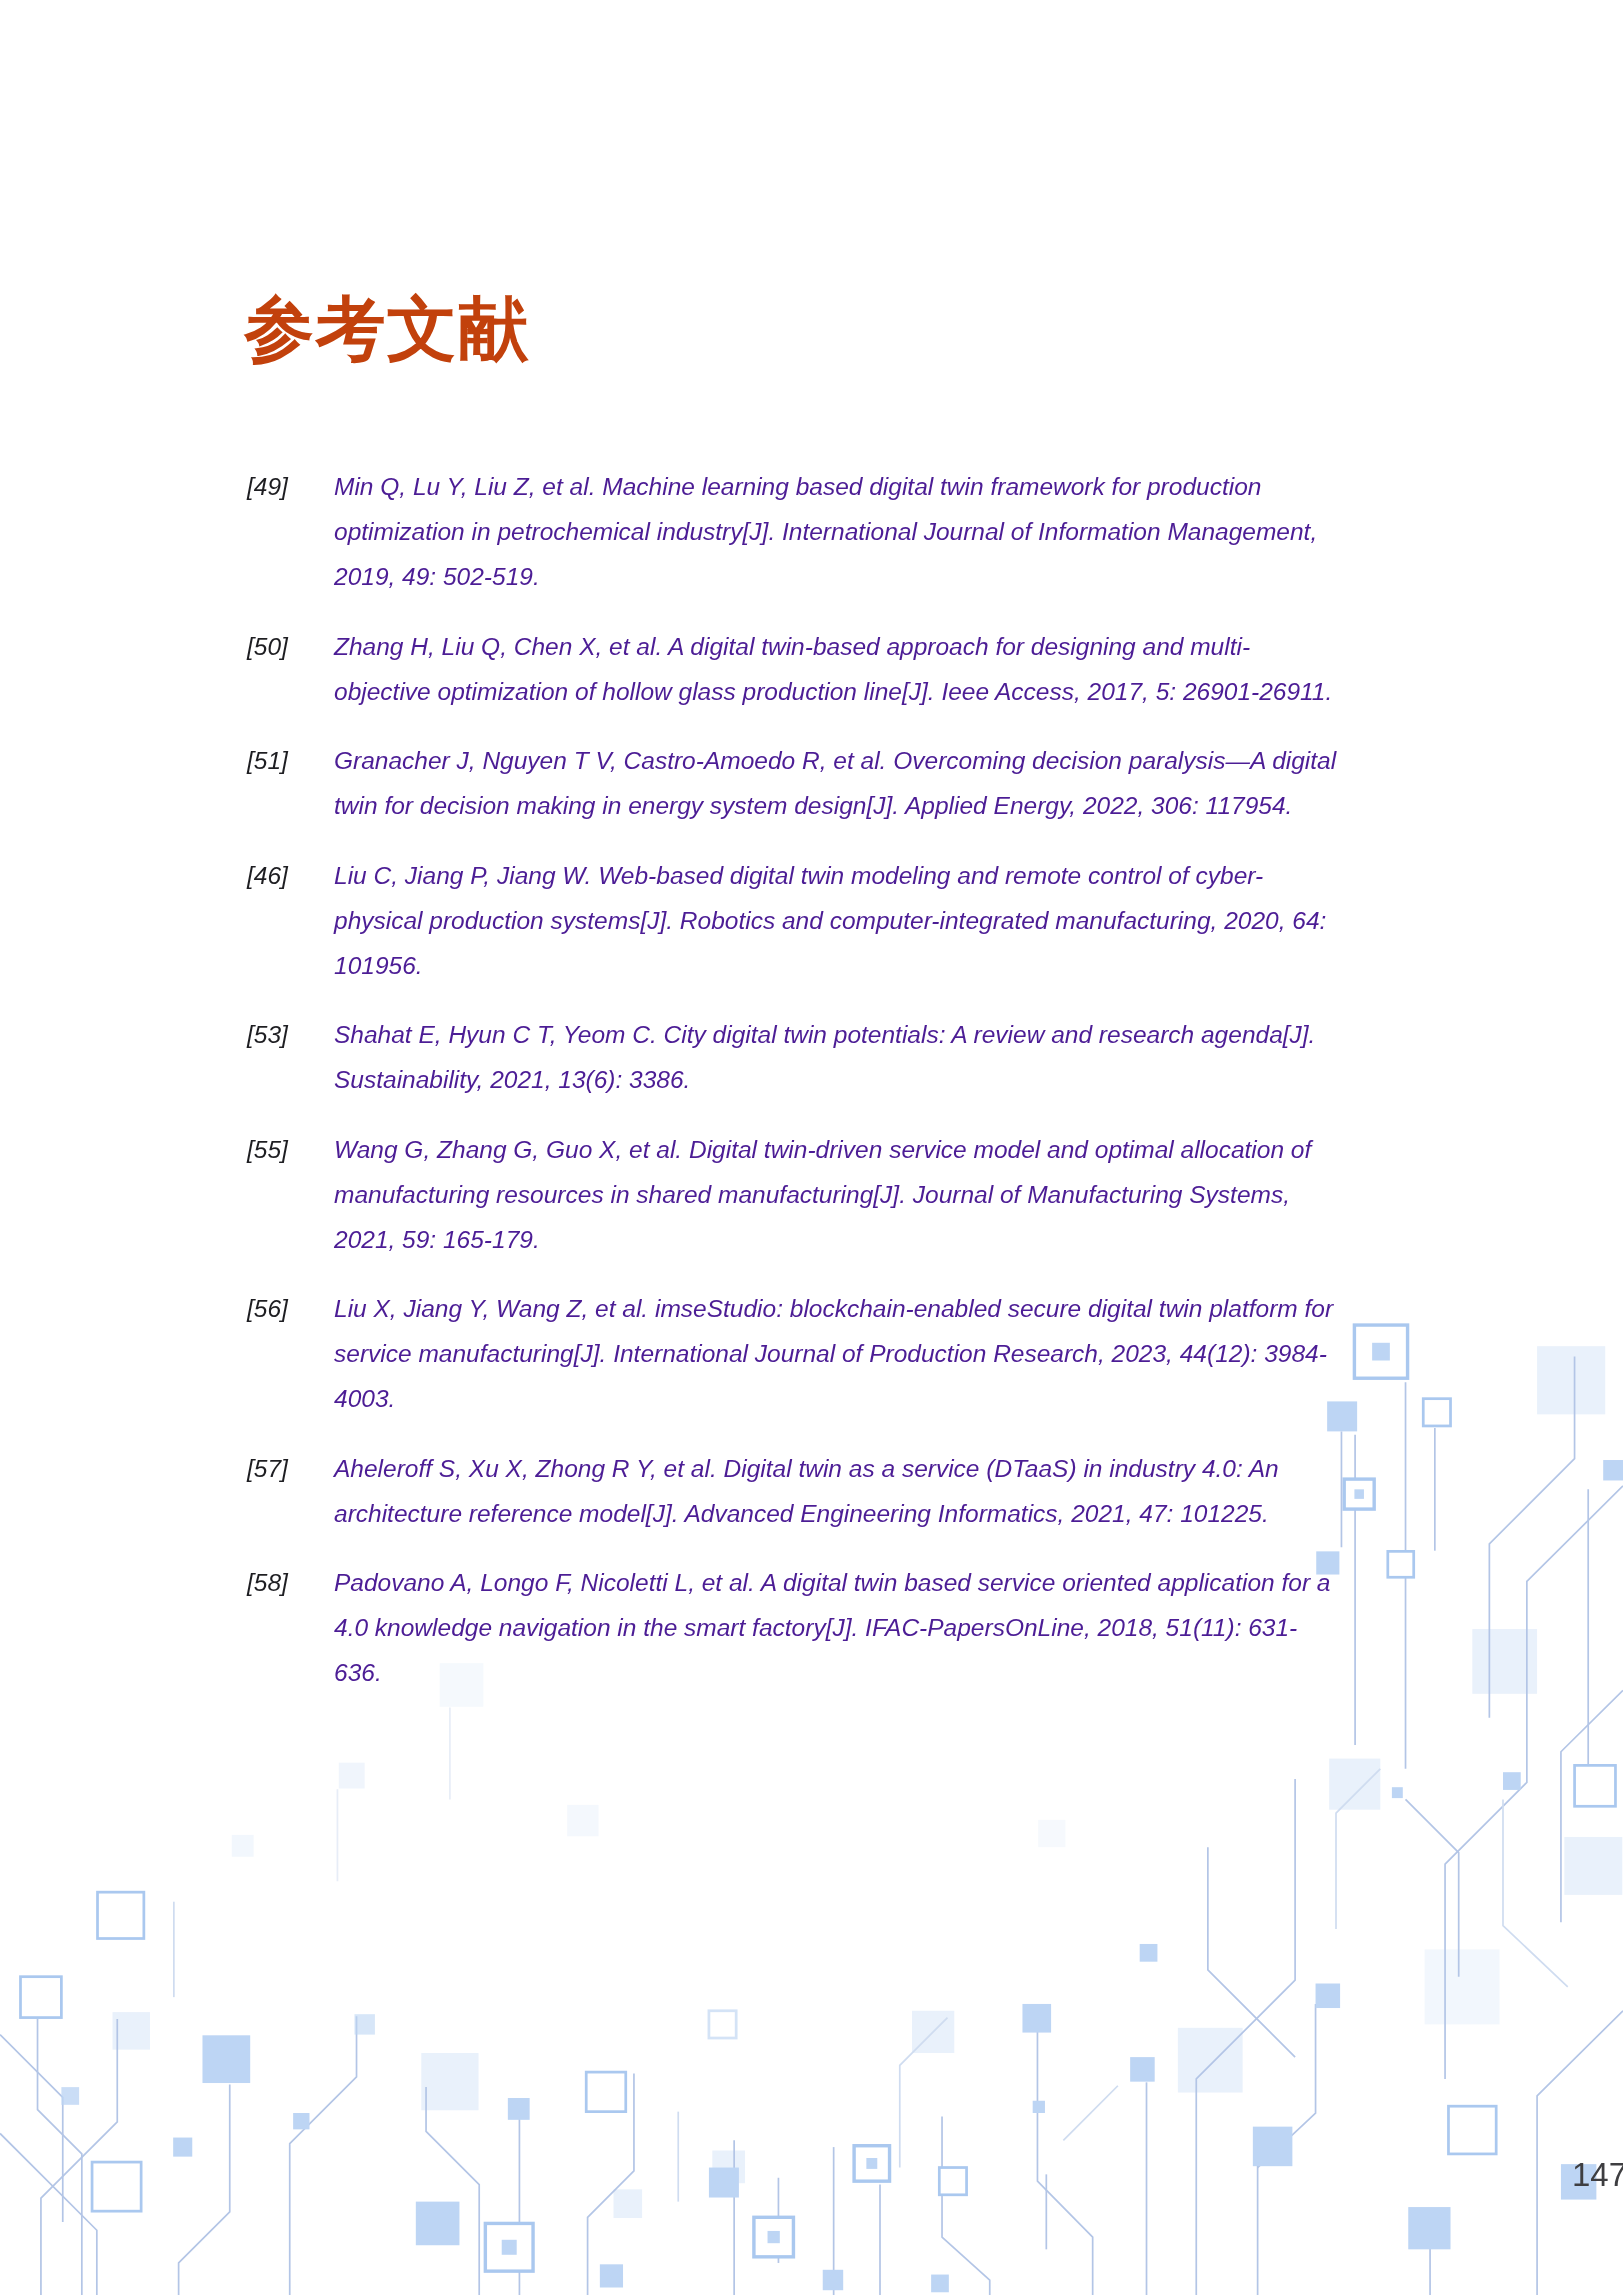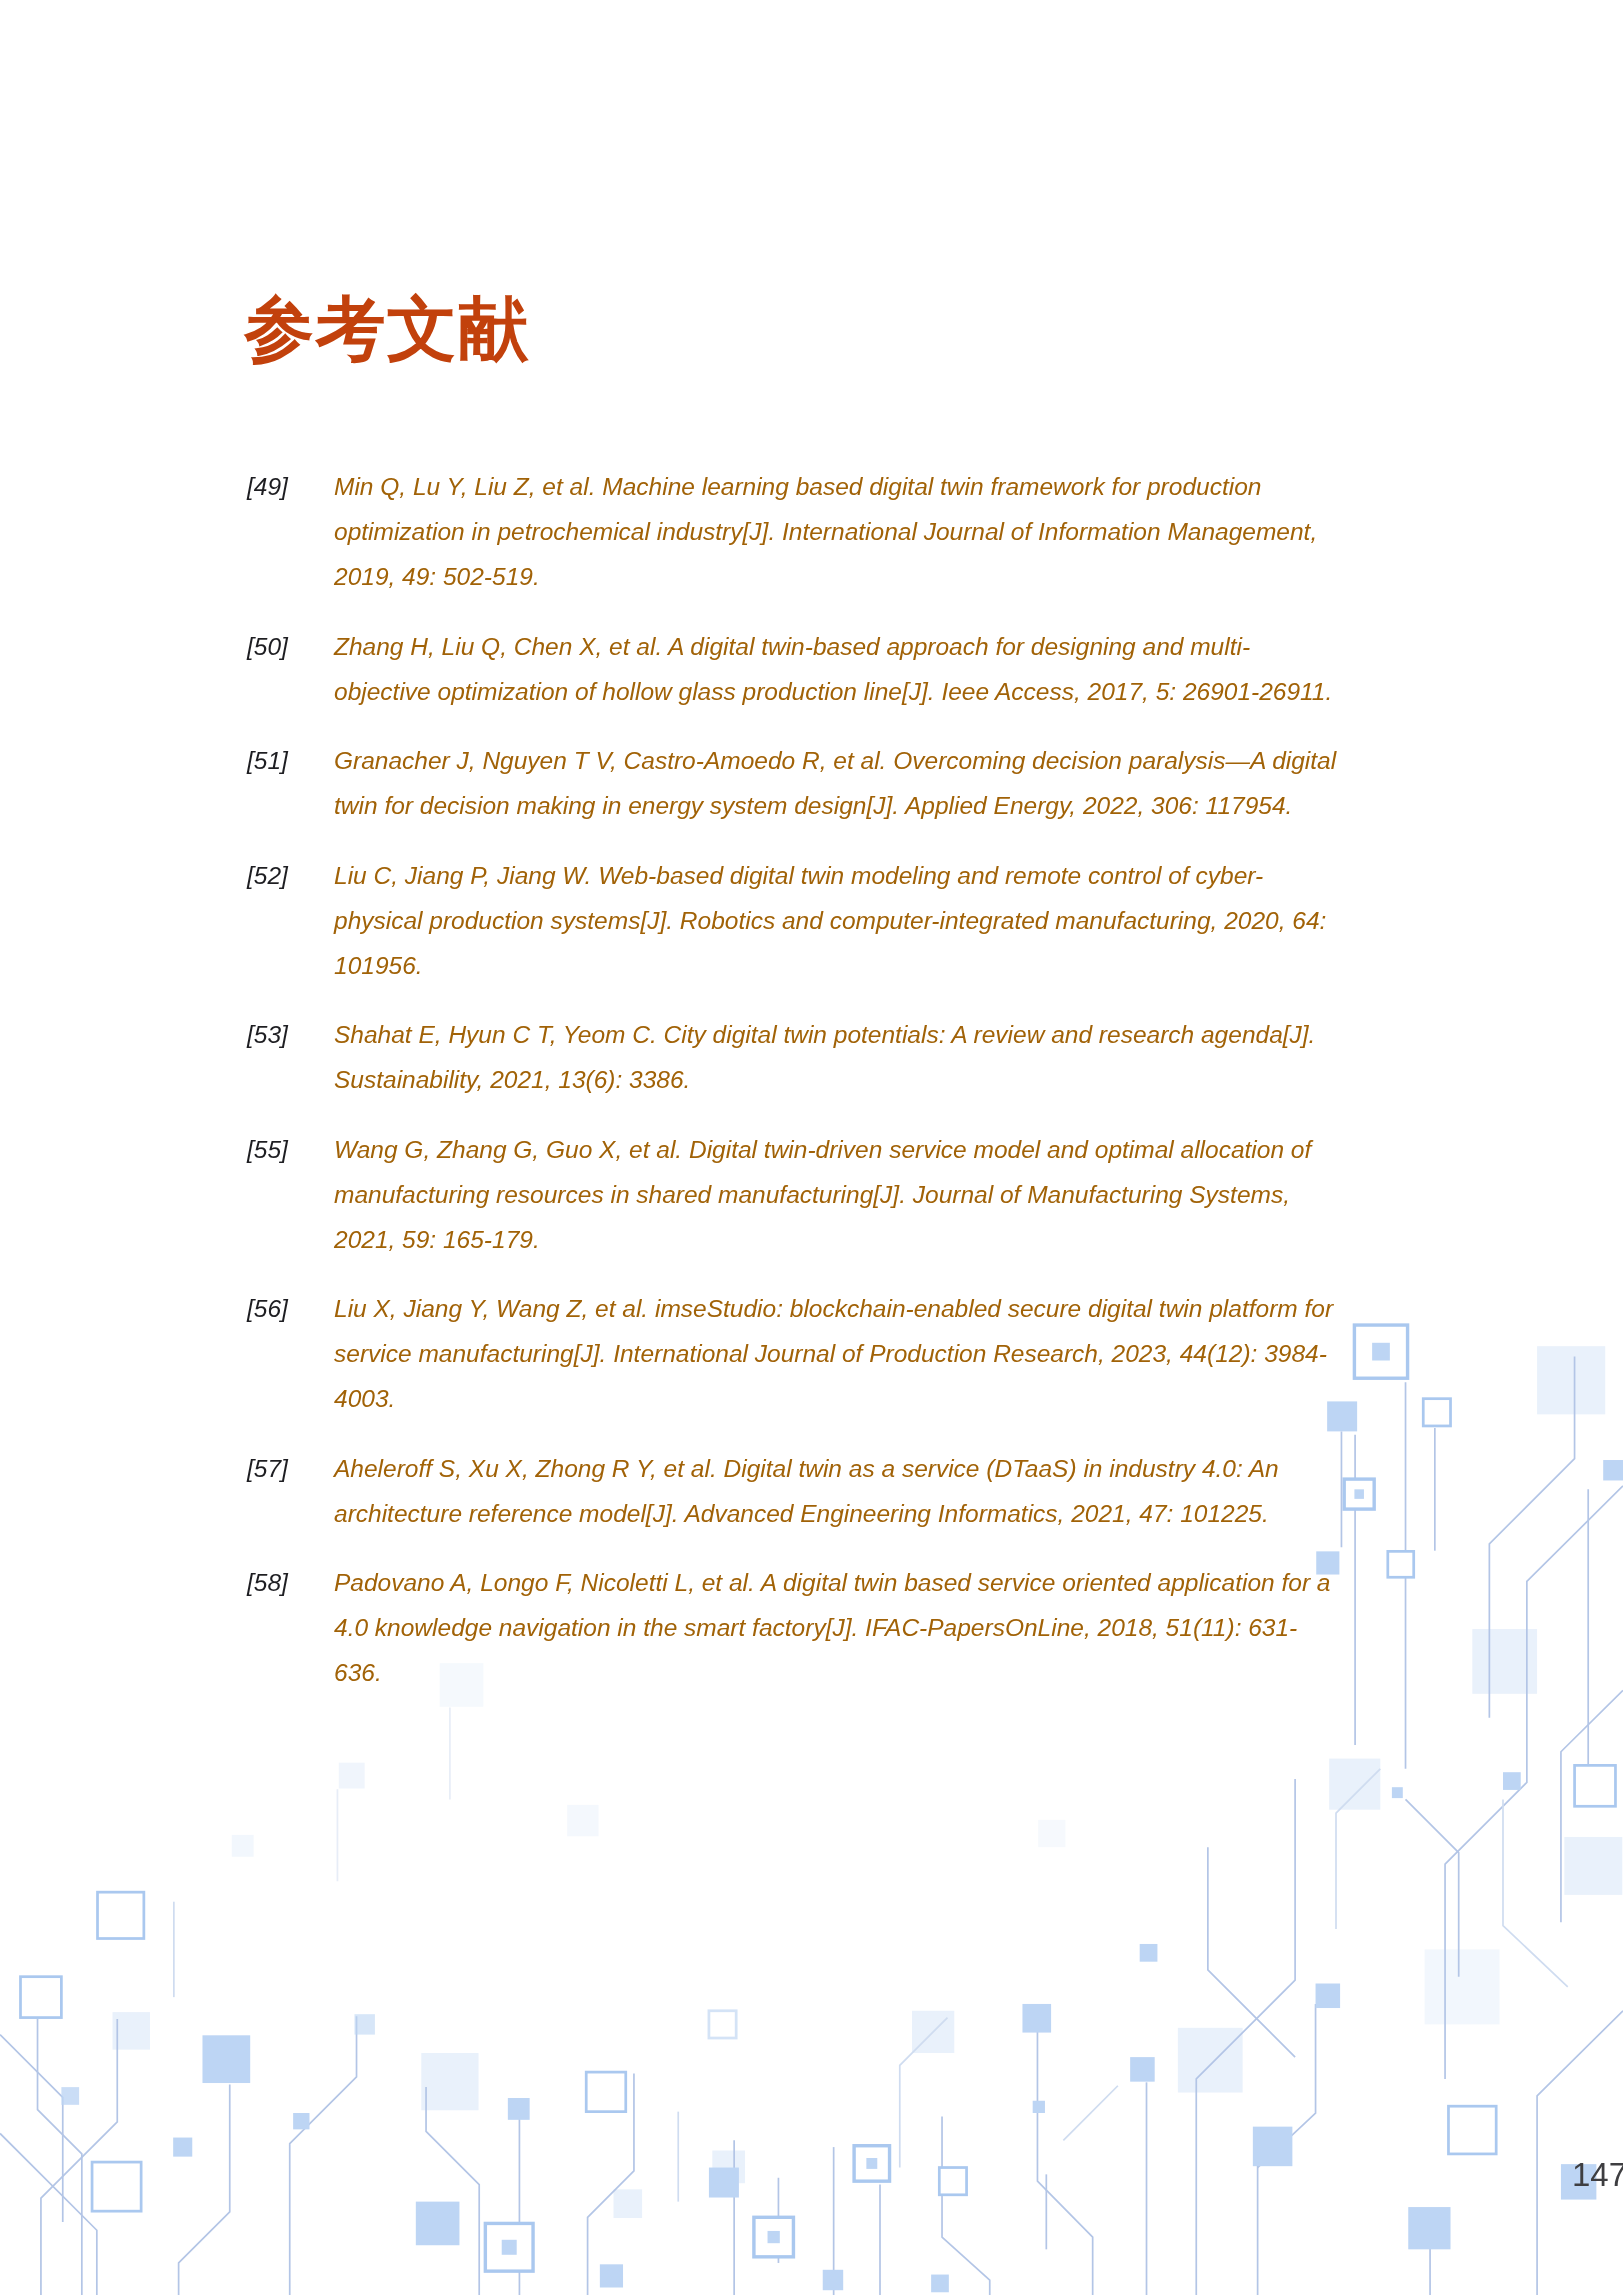--- a/index.html
+++ b/index.html
@@ -21,21 +21,21 @@
       #5d90cb 40%, #2f6cb4 47%, #95b6e0 55%, #b7cdeb 62%, #npm 0,
       #6b9bd2 70%, #9dbce2 78%, #4a84c6 86%, #a9c6e8 93%, #5d90cb 100%);
   }
   .refs{position:absolute;left:247px;top:464px;width:1118px;font-style:italic;}
   .ref{display:flex;align-items:flex-start;margin-bottom:24.5px;}
   .ref-num{
     flex:0 0 87px;font-size:24.5px;line-height:45px;color:#1e1e22;
   }
   .ref-text{
     margin:0;flex:0 1 auto;max-width:1009px;
-    font-size:24.5px;line-height:45px;color:#a16207;
+    font-size:24.5px;line-height:45px;color:#4c1d95;
   }
   .page-number{
     position:absolute;left:4px;top:2158px;width:1623px;text-align:right;
     font-size:33px;line-height:1;color:#3e3e41;
   }
 </style>
 </head>
 <body>
 
 <svg class="circuit" viewBox="0 0 2381 3367" xmlns="http://www.w3.org/2000/svg" aria-hidden="true">
@@ -175,21 +175,21 @@
     </div>
     <div class="ref">
       <span class="ref-num">[50]</span>
       <p class="ref-text">Zhang H, Liu Q, Chen X, et al. A digital twin-based approach for designing and multi-objective optimization of hollow glass production line[J]. Ieee Access, 2017, 5: 26901-26911.</p>
     </div>
     <div class="ref">
       <span class="ref-num">[51]</span>
       <p class="ref-text">Granacher J, Nguyen T V, Castro-Amoedo R, et al. Overcoming decision paralysis—A digital twin for decision making in energy system design[J]. Applied Energy, 2022, 306: 117954.</p>
     </div>
     <div class="ref">
-      <span class="ref-num">[52]</span>
+      <span class="ref-num">[46]</span>
       <p class="ref-text">Liu C, Jiang P, Jiang W. Web-based digital twin modeling and remote control of cyber-physical production systems[J]. Robotics and computer-integrated manufacturing, 2020, 64: 101956.</p>
     </div>
     <div class="ref">
       <span class="ref-num">[53]</span>
       <p class="ref-text">Shahat E, Hyun C T, Yeom C. City digital twin potentials: A review and research agenda[J]. Sustainability, 2021, 13(6): 3386.</p>
     </div>
     <div class="ref">
       <span class="ref-num">[55]</span>
       <p class="ref-text">Wang G, Zhang G, Guo X, et al. Digital twin-driven service model and optimal allocation of manufacturing resources in shared manufacturing[J]. Journal of Manufacturing Systems, 2021, 59: 165-179.</p>
     </div>

